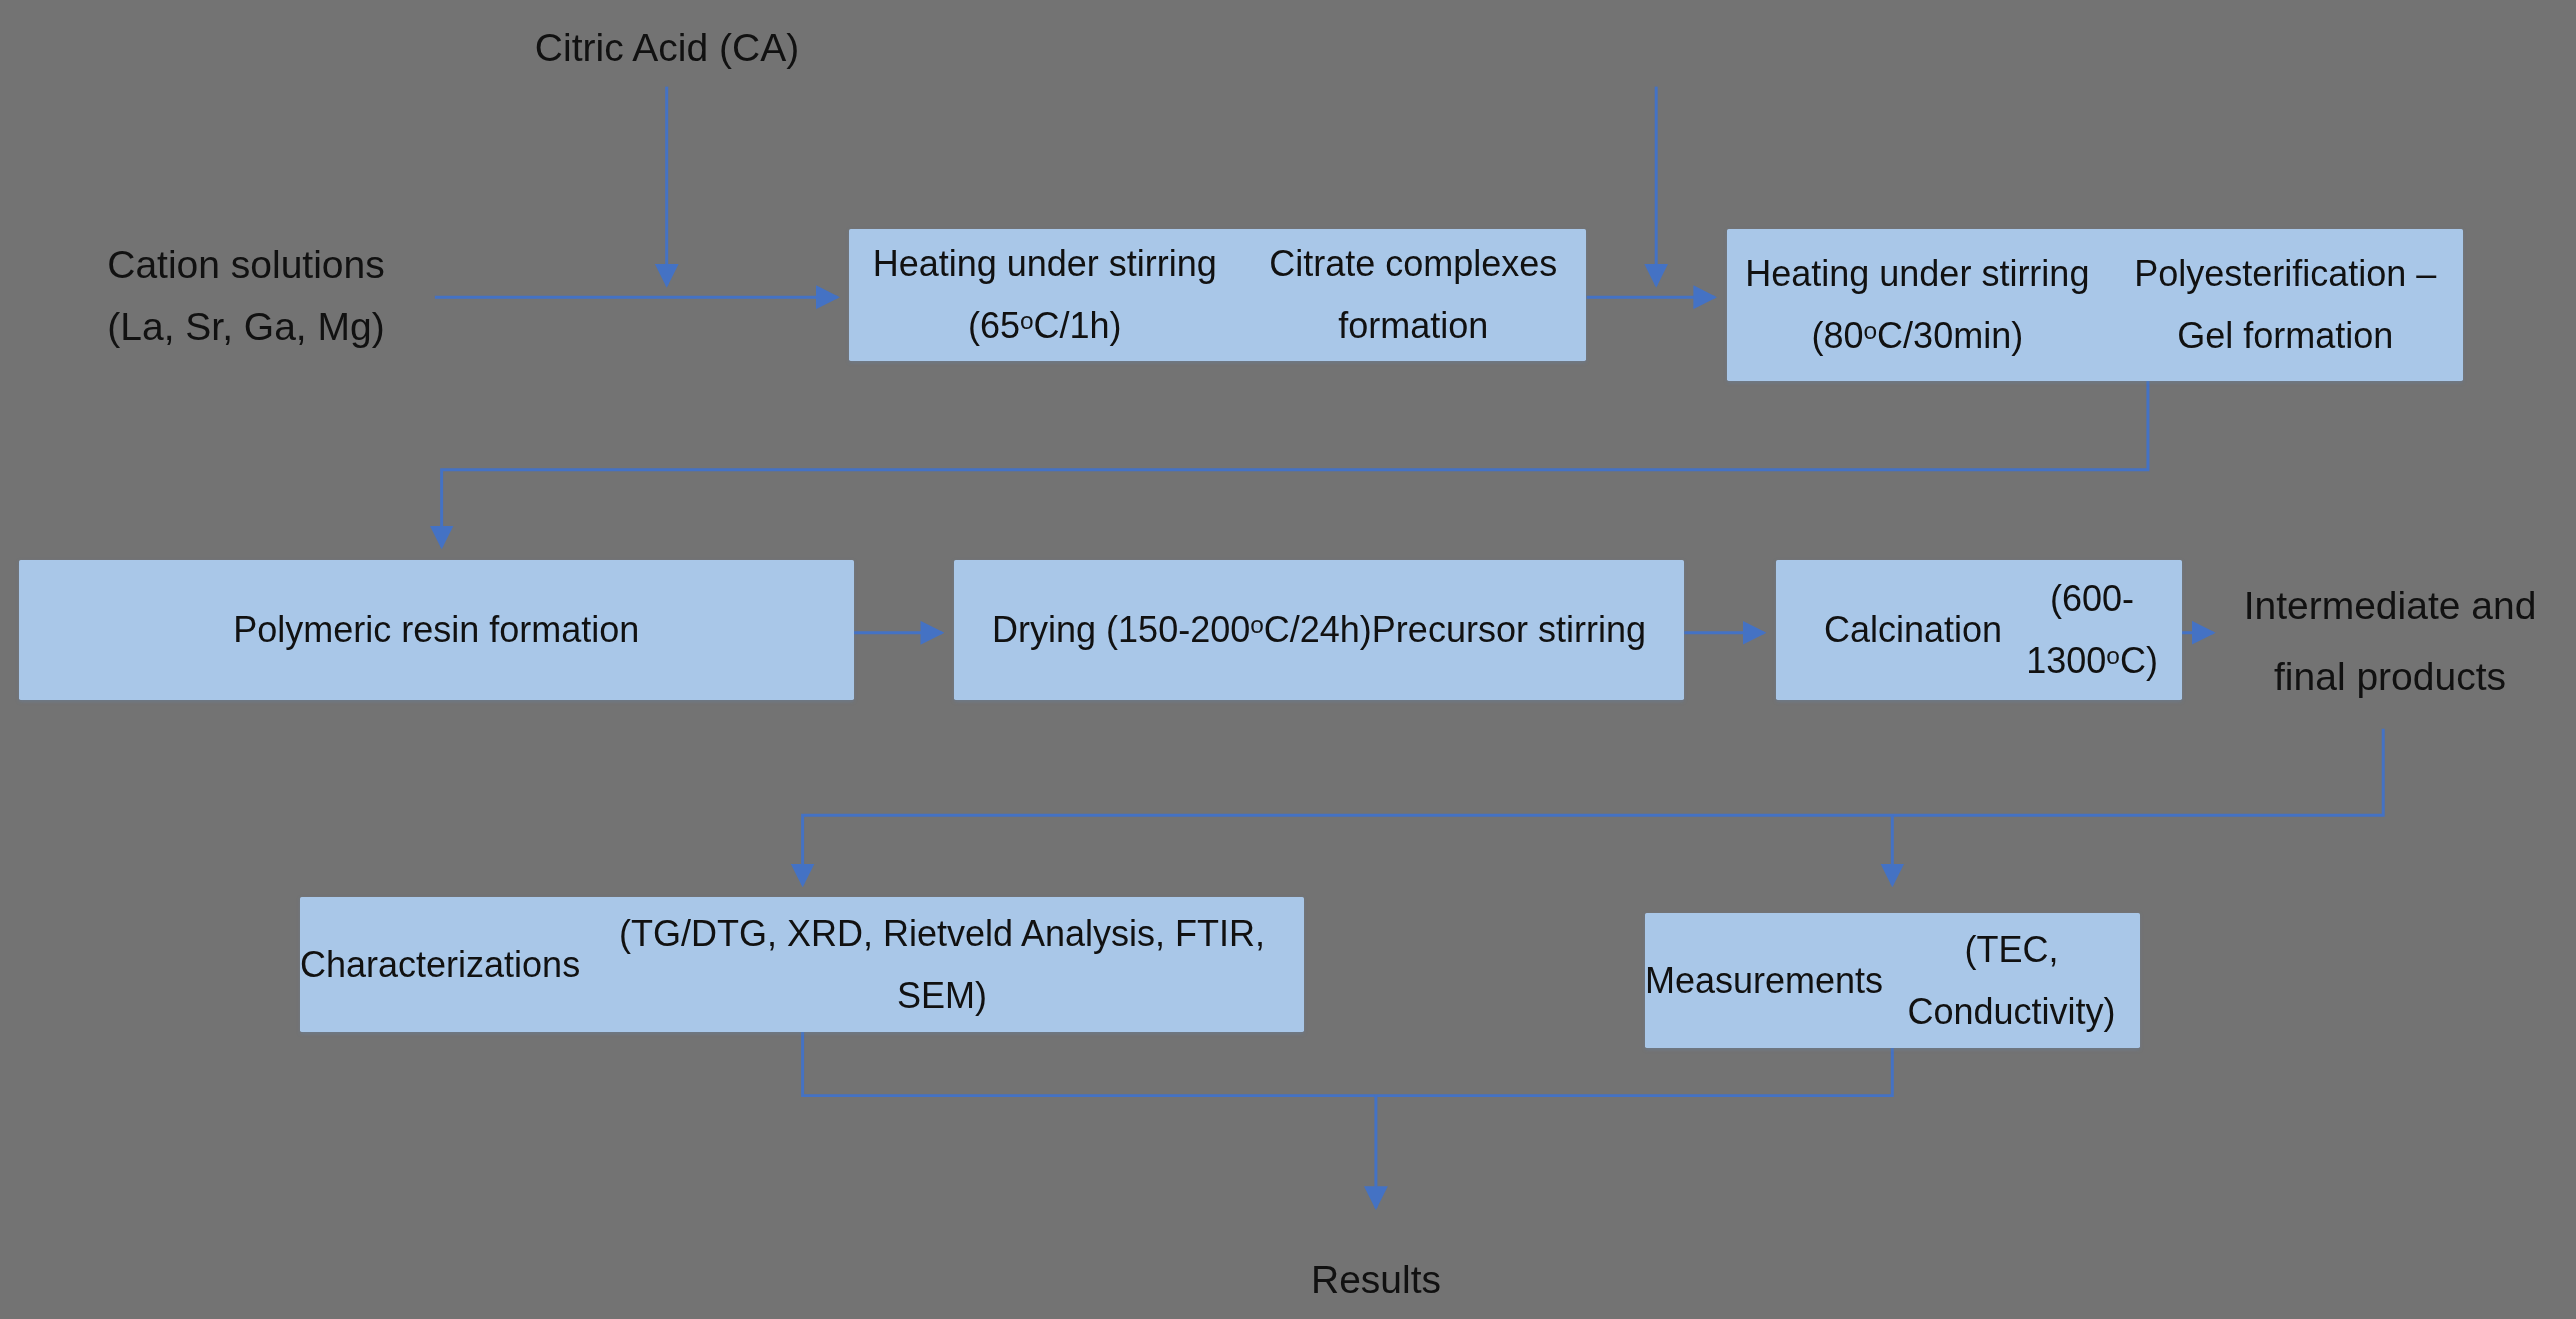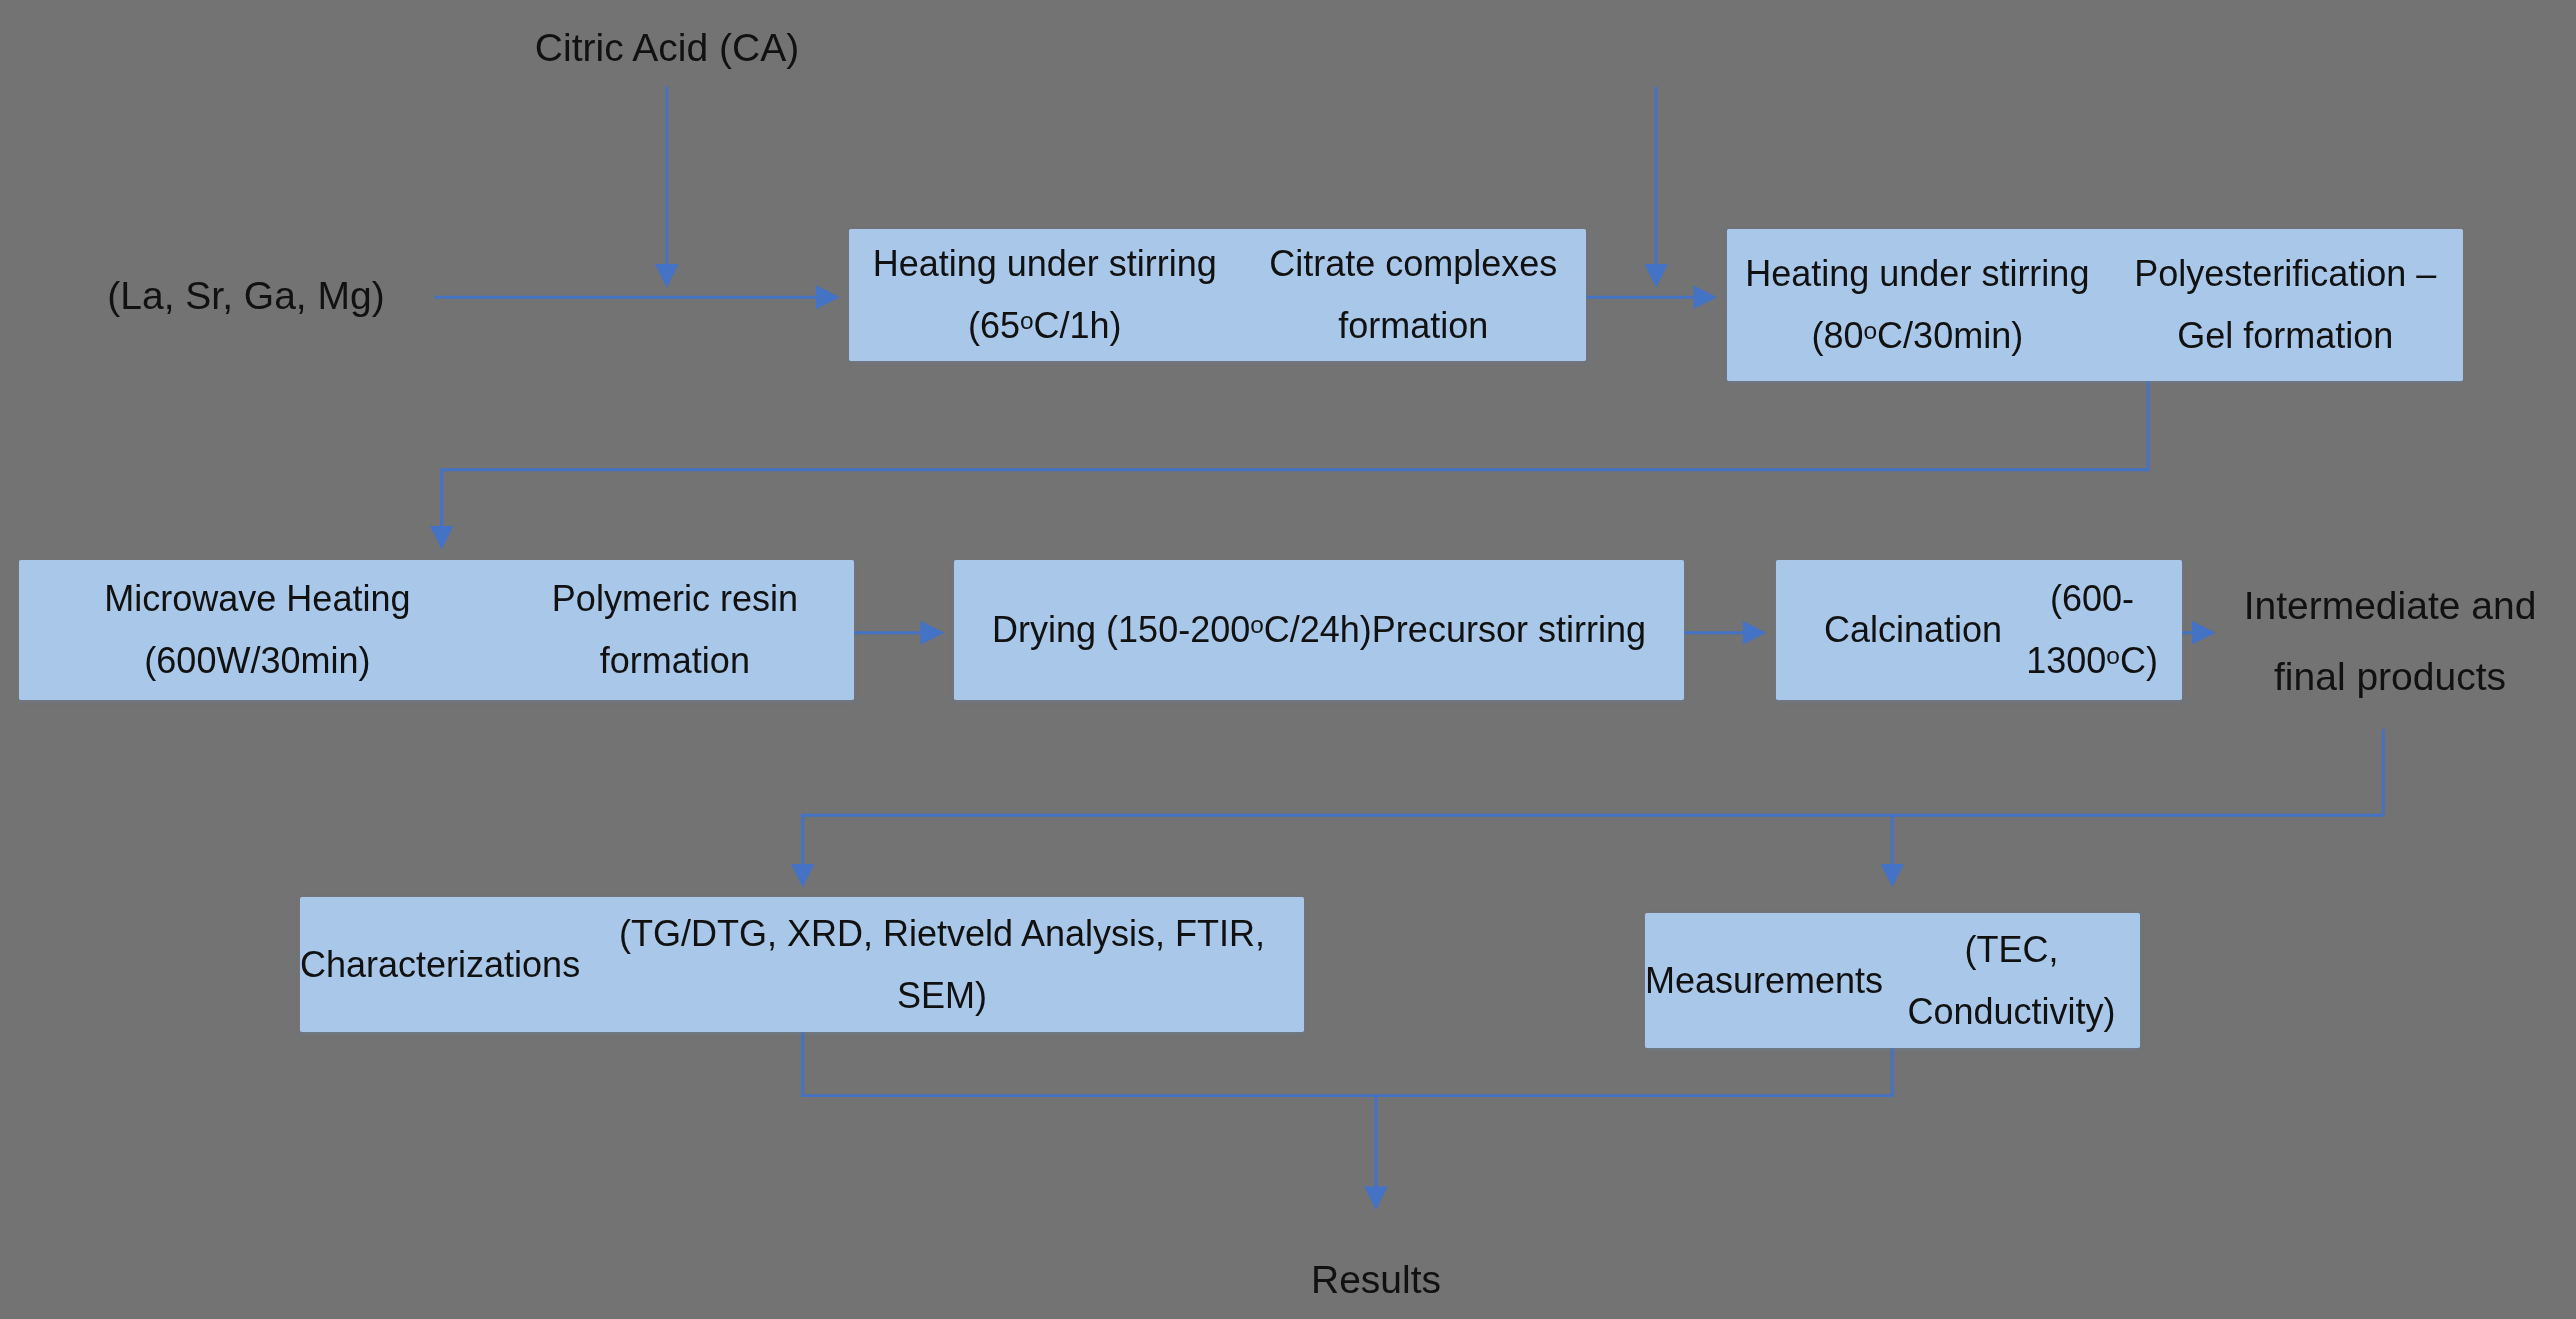--- a/index.html
+++ b/index.html
@@ -63,20 +63,21 @@
     <polyline points="2806,858 2806,960 945,960 945,1042" marker-end="url(#arrowhead)"></polyline>
     <line x1="2228" y1="960" x2="2228" y2="1042" marker-end="url(#arrowhead)"></line>
     <path d="M 945 1215 L 945 1290 L 2228 1290 L 2228 1215"></path>
     <line x1="1620" y1="1290" x2="1620" y2="1422" marker-end="url(#arrowhead)"></line>
   </svg>
 
   <div class="flabel" style="left:667px;top:47px;">Citric Acid (CA)</div>
 
 
   <div class="flabel" style="left:246px;top:296px;line-height:62px;">
+    <div>Cation solutions</div>
     <div>(La, Sr, Ga, Mg)</div>
   </div>
 
   <div class="flabel" style="left:2390px;top:641px;line-height:71px;">
     <div>Intermediate and</div>
     <div>final products</div>
   </div>
 
   <div class="flabel" style="left:1376px;top:1279px;">Results</div>
 
@@ -84,21 +85,20 @@
     <div>Heating under stirring (65ᵒC/1h)</div>
     <div>Citrate complexes formation</div>
   </div>
 
   <div class="pbox" style="left:1727px;top:229px;width:736px;height:152px;">
     <div>Heating under stirring (80ᵒC/30min)</div>
     <div>Polyesterification – Gel formation</div>
   </div>
 
   <div class="pbox" style="left:18.7px;top:560px;width:835px;height:140px;">
-    <div>Microwave Heating (600W/30min)</div>
     <div>Polymeric resin formation</div>
   </div>
 
   <div class="pbox" style="left:954px;top:560px;width:730px;height:140px;">
     <div>Drying (150-200ᵒC/24h)</div>
     <div>Precursor stirring</div>
   </div>
 
   <div class="pbox" style="left:1776px;top:560px;width:358px;height:140px;padding-left:48px;">
     <div>Calcination</div>

